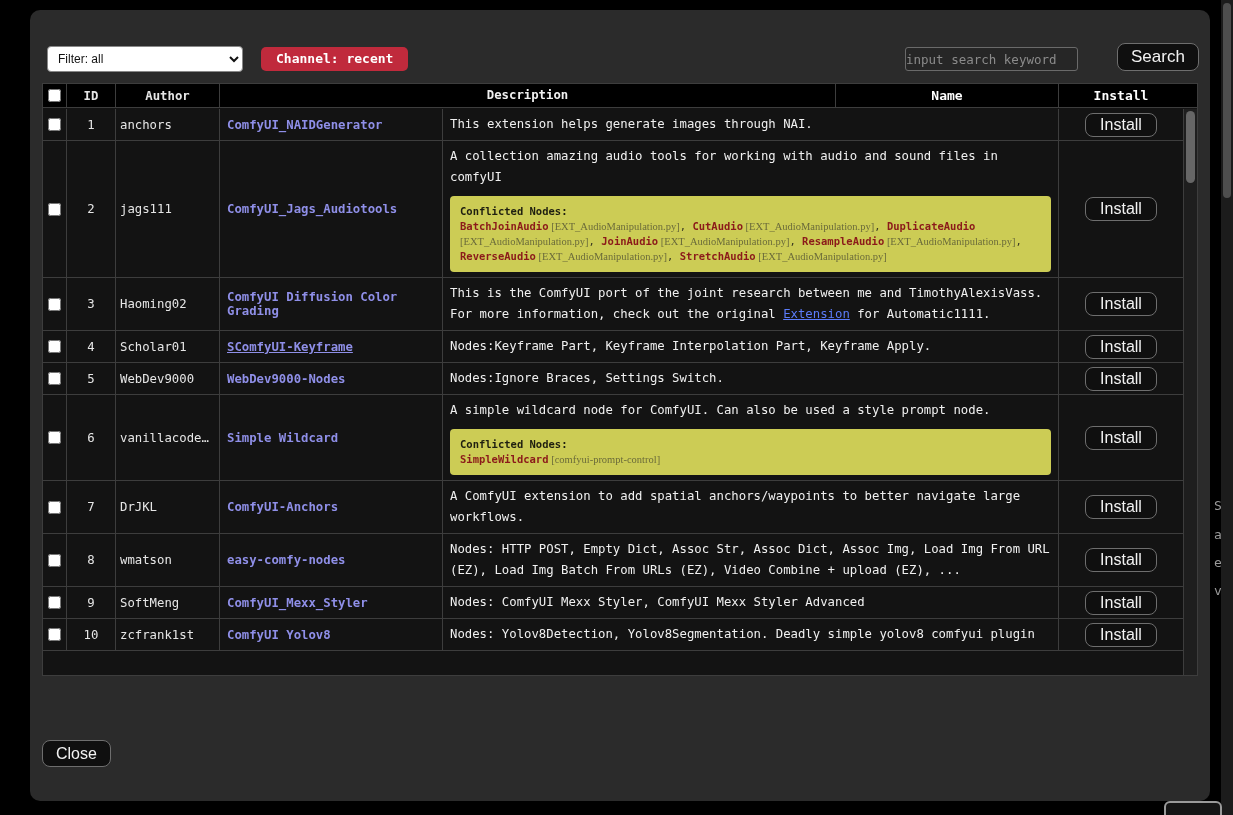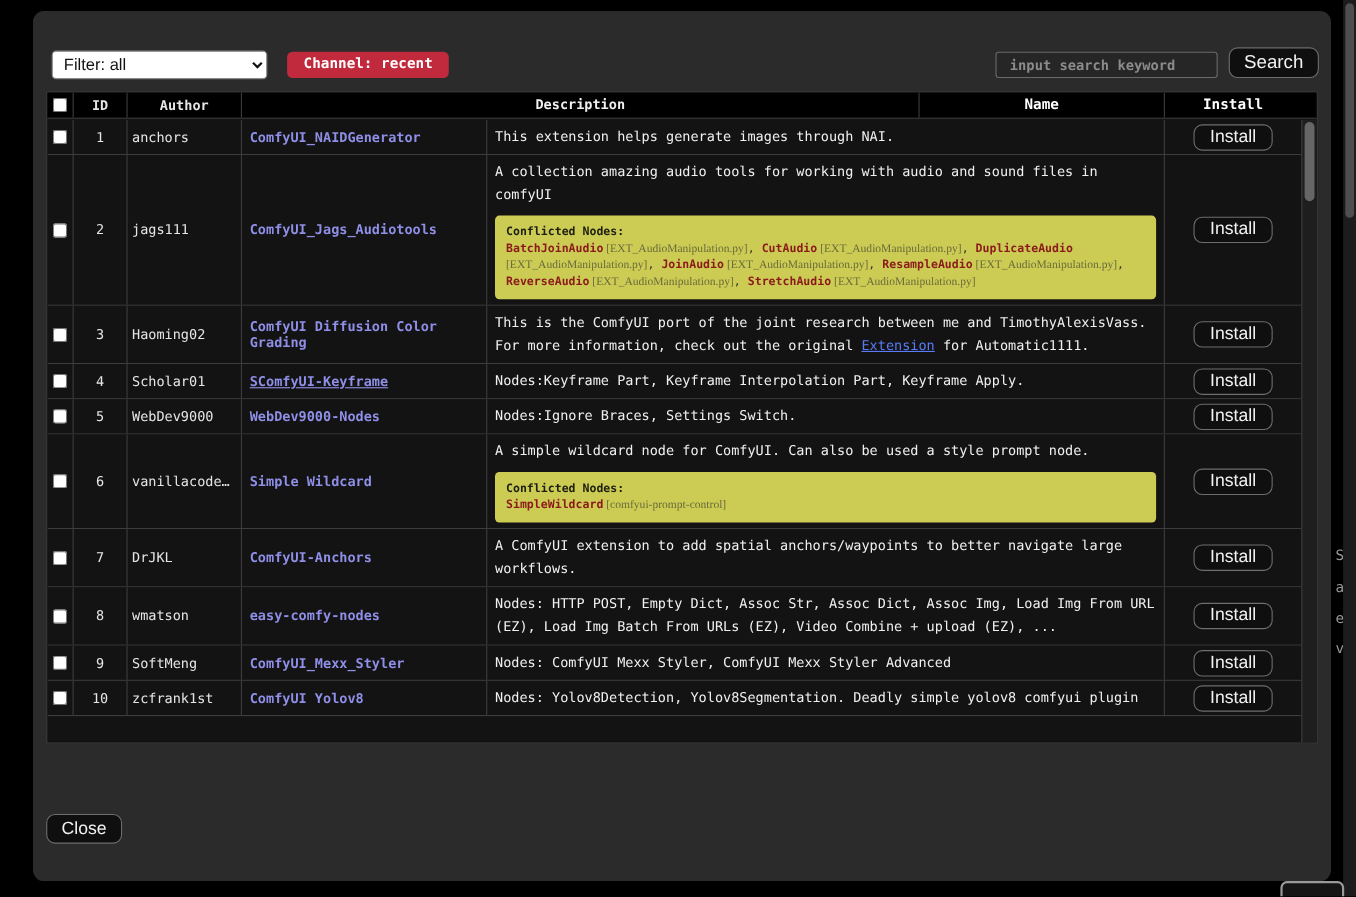--- a/index.html
+++ b/index.html
@@ -5,28 +5,28 @@
   * { margin:0; padding:0; box-sizing:border-box; }
   html,body { background:#000; }
   .stage { position:relative; width:1233px; height:815px; background:var(--bg,#000);
            overflow:hidden; font-family:"DejaVu Sans Mono",monospace; }
 
   .dialog { position:absolute; left:30px; top:10px; width:1180px; height:791px;
             background:var(--dialog,#2b2b2b); border-radius:10px; }
 
   
   .filter-select { position:absolute; left:17px; top:36px; width:196px; height:26px;
-    font-family:"Liberation Sans",sans-serif; font-size:15px; border-radius:4px;
+    font-family:"Liberation Sans",sans-serif; font-size:12px; border-radius:4px;
     border:1px solid #888; background:#fff; color:#111; padding:0 6px; }
   .channel-badge { position:absolute; left:231px; top:37px; height:24px; line-height:24px;
     padding:0 15px; background:var(--badge,#c02a3c); color:#fff; font-weight:bold;
     font-size:13px; border-radius:5px; border:none; font-family:"DejaVu Sans Mono",monospace; cursor:pointer; }
-  .search-input { position:absolute; left:875px; top:37px; width:202px; height:24px;
+  .search-input { position:absolute; left:875px; top:37px; width:173px; height:24px;
     background:#262626; border:1px solid #6a6a6a; border-radius:3px; color:#ddd;
-    font-family:"DejaVu Sans Mono",monospace; font-size:12.5px; padding:0 12px;font-weight:bold; }
+    font-family:"DejaVu Sans Mono",monospace; font-size:12.5px; padding:0 0; }
   .search-input::placeholder { color:#8b8b8b; }
 
   .btn { background:var(--button_bg,#0f0f0f); border:1px solid var(--button_border,#6e6e6e);
     border-radius:8px; color:#f2f2f2; font-family:"Liberation Sans",sans-serif; cursor:pointer; }
   .search-button { position:absolute; left:1087px; top:33px; height:28px; padding:0 13px; font-size:17px; }
   .close-button  { position:absolute; left:12px; top:730px; height:27px; padding:0 13px; font-size:16px; }
 
   
   .table { position:absolute; left:12px; top:73px; width:1156px; height:593px;
     border:1px solid var(--border,#3d3d3d); background:var(--cell,#131313); overflow:hidden; }

